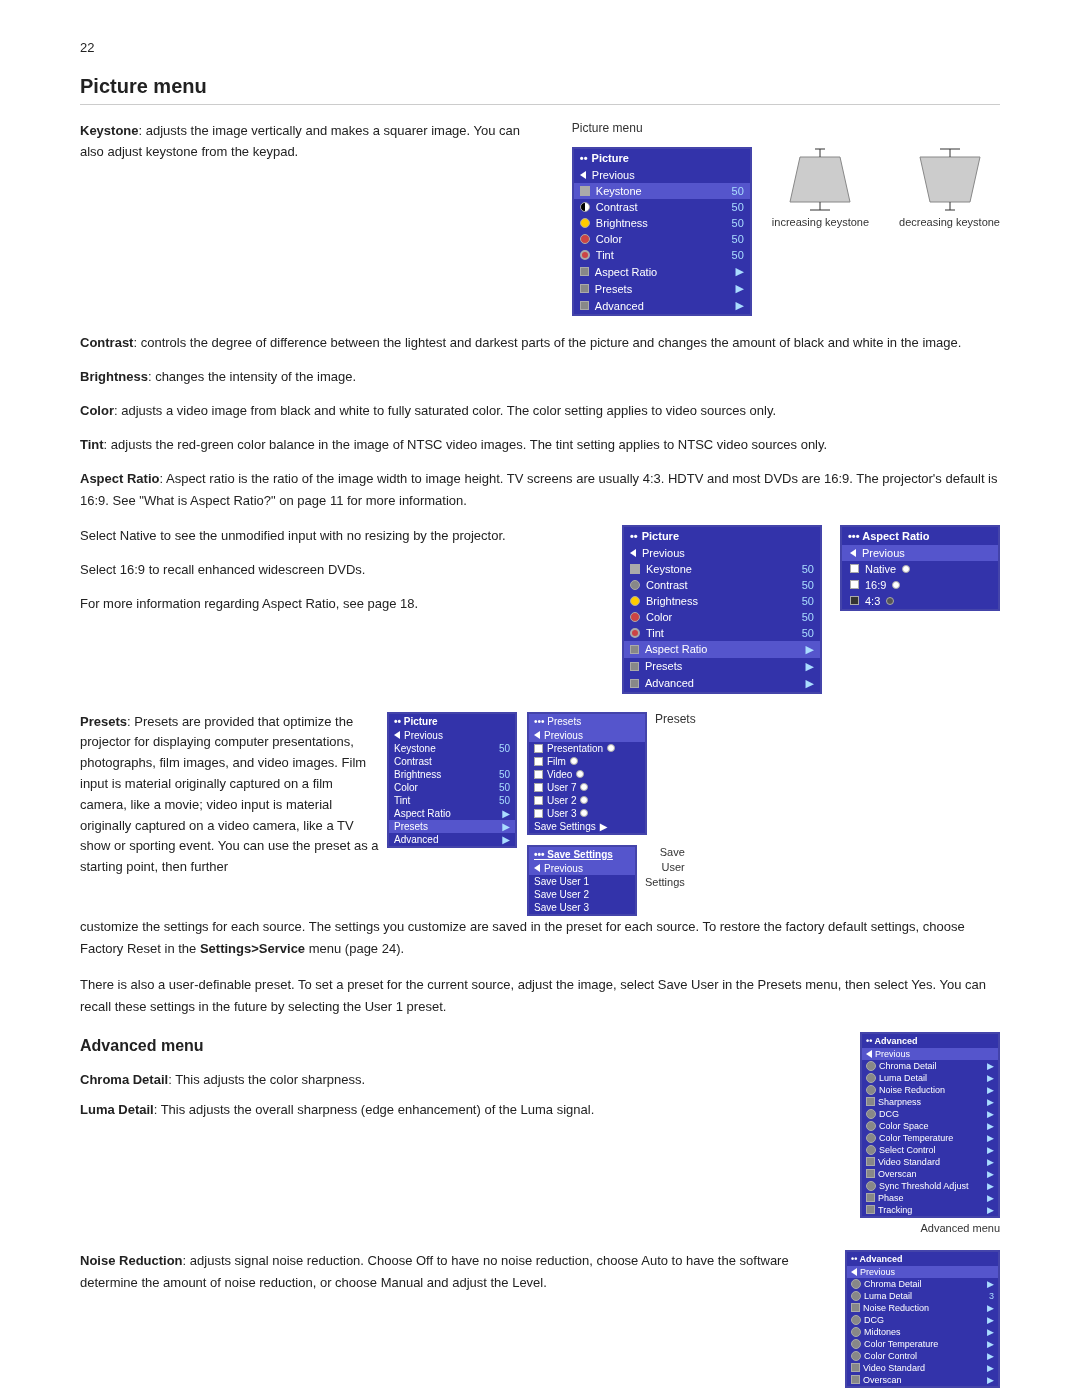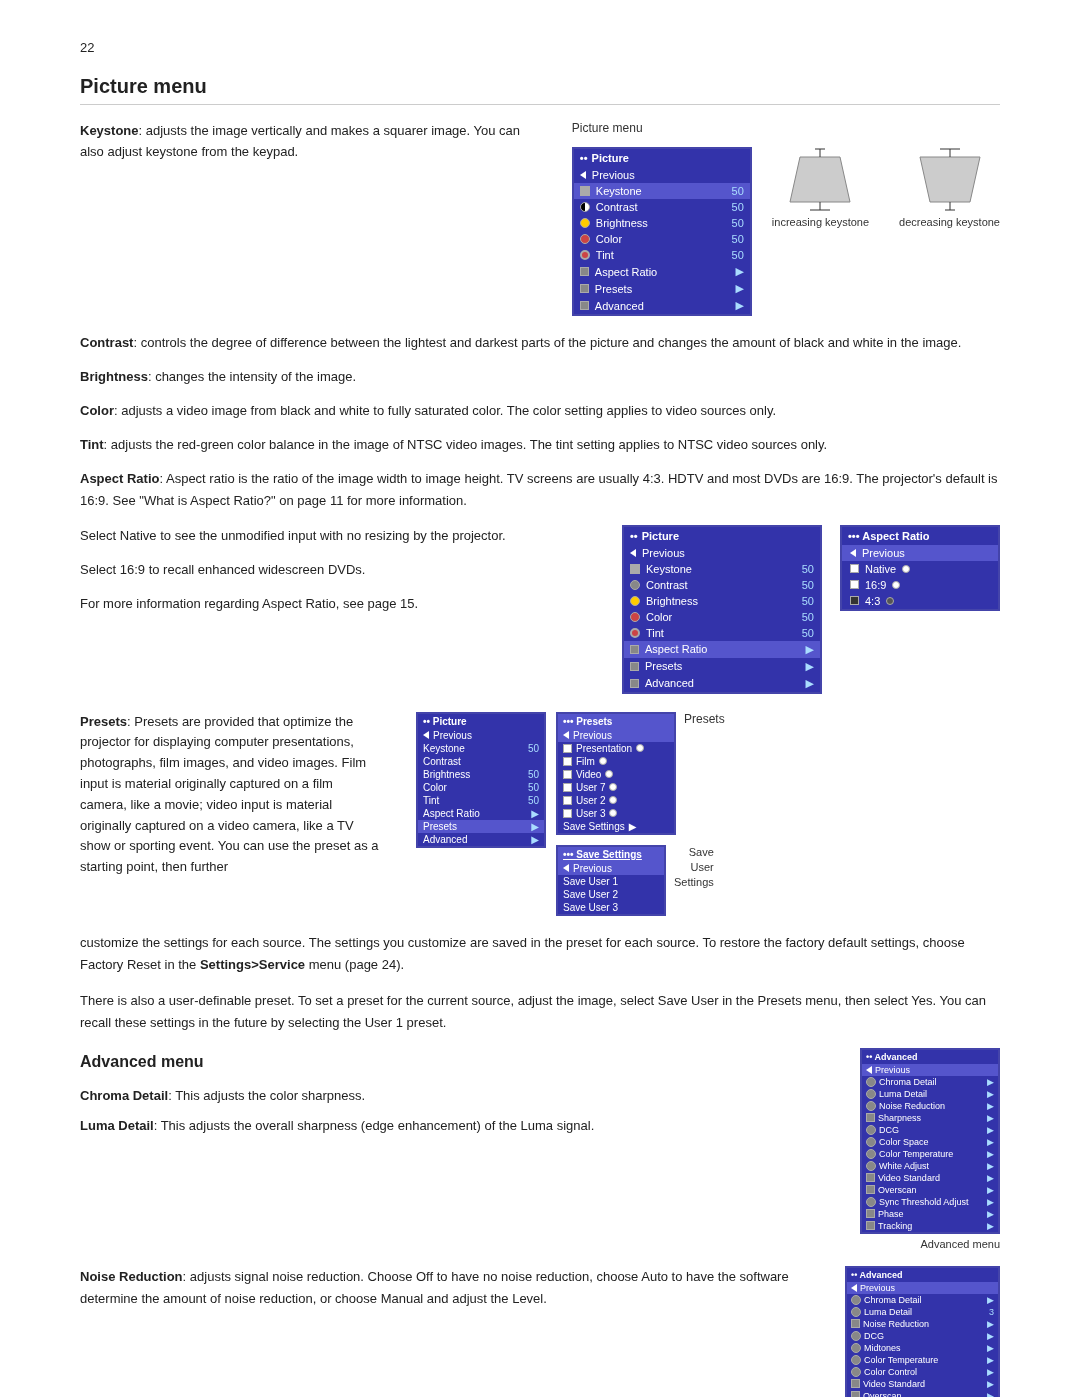--- a/index.html
+++ b/index.html
@@ -167,22 +167,21 @@
       background: #fff;
       display: inline-block;
     }
     .radio-circle.filled {
       background: #555;
     }
 
     
     .presets-section {
       display: flex;
-      gap: 36px;
-      margin-bottom: 16px;
+      gap: 7px;
     }
     .presets-text {
       width: 300px;
       line-height: 1.6;
     }
 
     .small-menu-box {
       border: 2px solid #4444aa;
       background: #3333aa;
       color: #fff;
@@ -465,21 +464,21 @@
   <b>Tint</b>: adjusts the red-green color balance in the image of NTSC video images. The tint setting applies to NTSC video sources only.
 </div>
 <div class="description-text">
   <b>Aspect Ratio</b>: Aspect ratio is the ratio of the image width to image height. TV screens are usually 4:3. HDTV and most DVDs are 16:9. The projector's default is 16:9. See "What is Aspect Ratio?" on page 11 for more information.
 </div>
 
 <div class="middle-section">
   <div class="middle-text">
     <p style="margin-bottom:12px;">Select Native to see the unmodified input with no resizing by the projector.</p>
     <p style="margin-bottom:12px;">Select 16:9 to recall enhanced widescreen DVDs.</p>
-    <p>For more information regarding Aspect Ratio, see page 15.</p>
+    <p>For more information regarding Aspect Ratio, see page 18.</p>
   </div>
 
   <div style="display:flex; gap:8px; align-items:flex-start;">
 
     <div class="picture-menu-box" style="width:200px;">
       <div class="menu-title">
         <span>••</span>
         <span>Picture</span>
       </div>
       <div class="menu-item">
@@ -598,21 +597,21 @@
       <div class="menu-item">
         <span class="item-label">Advanced</span>
         <span class="item-arrow">▶</span>
       </div>
     </div>
 
     <div style="display:flex;flex-direction:column;gap:4px;align-items:flex-start;">
 
       <div style="display:flex;align-items:flex-start;gap:8px;">
         <div class="presets-popup">
-          <div class="menu-title" style="background:#5555cc;padding:2px 5px;font-weight:bold;font-size:10px;">••• Presets</div>
+          <div class="menu-title" style="background:#5555cc;padding:2px 5px;font-weight:normal;font-size:10px;">••• Presets</div>
           <div class="menu-item selected">
             <span class="icon-tri-left"></span>
             <span>Previous</span>
           </div>
           <div class="menu-item">
             <span class="icon-square" style="background:#fff;"></span>
             <span>Presentation</span>
             <span class="radio-circle"></span>
           </div>
           <div class="menu-item">
@@ -722,21 +721,21 @@
           <span class="item-label">Color Space</span>
           <span class="item-arrow">▶</span>
         </div>
         <div class="menu-item">
           <span class="icon-circle"></span>
           <span class="item-label">Color Temperature</span>
           <span class="item-arrow">▶</span>
         </div>
         <div class="menu-item">
           <span class="icon-circle"></span>
-          <span class="item-label">White Adjust</span>
+          <span class="item-label">Select Control</span>
           <span class="item-arrow">▶</span>
         </div>
         <div class="menu-item">
           <span class="icon-square"></span>
           <span class="item-label">Video Standard</span>
           <span class="item-arrow">▶</span>
         </div>
         <div class="menu-item">
           <span class="icon-square"></span>
           <span class="item-label">Overscan</span>

